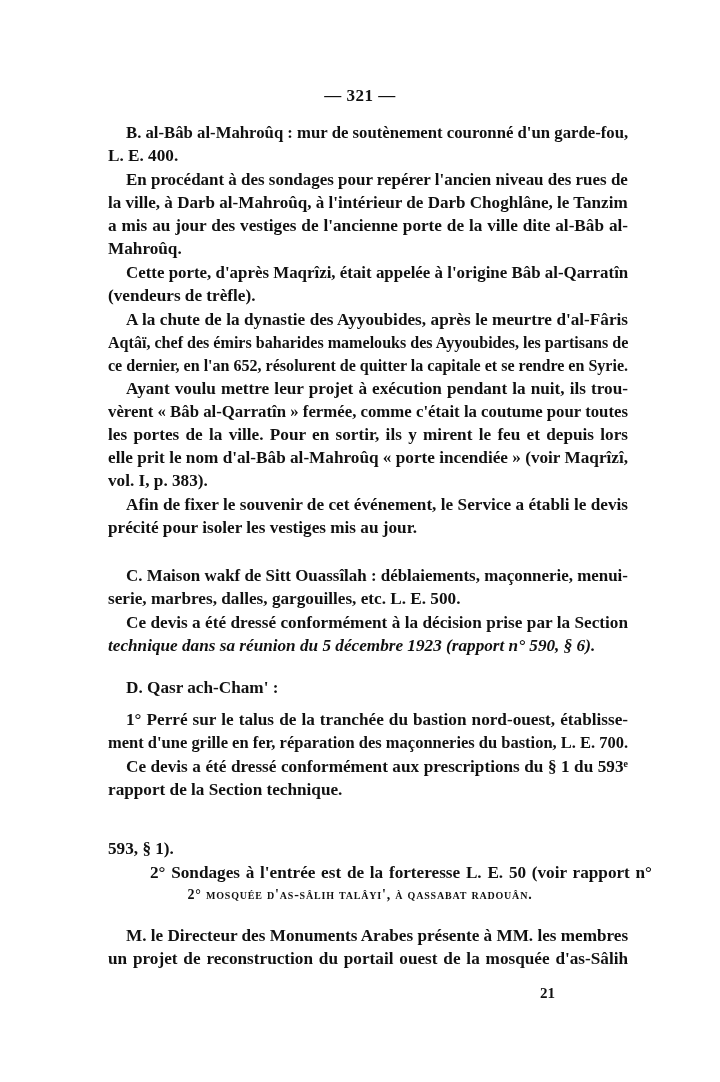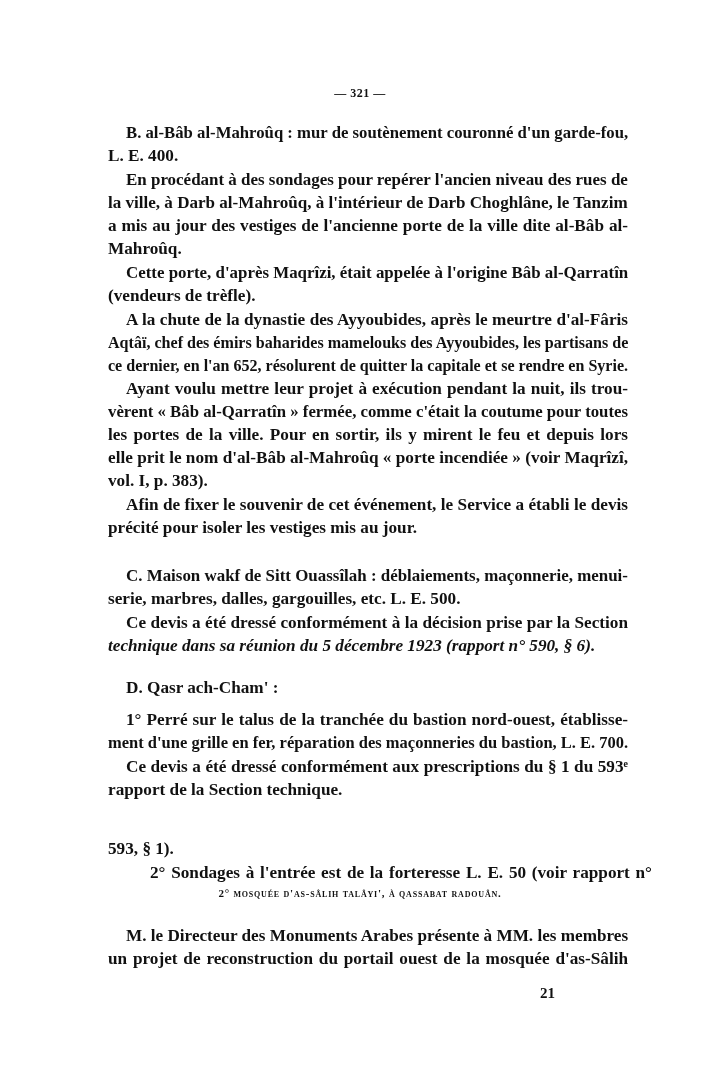--- a/index.html
+++ b/index.html
@@ -4,32 +4,32 @@
   <style>
     html, body { margin: 0; padding: 0; background: #ffffff; }
     body {
       width: 720px; height: 1082px; position: relative; overflow: hidden;
       font-family: "Liberation Serif", "DejaVu Serif", serif;
       color: #111111;
     }
     .page { position: absolute; left: 0; top: 0; width: 720px; height: 1082px; }
     .pagenum {
       position: absolute; top: 86px; left: 0; width: 720px; text-align: center;
-      font-size: 12px; font-weight: bold; letter-spacing: 0.5px;
+      font-size: 17px; font-weight: bold; letter-spacing: 0.5px;
     }
     .line {
       position: absolute; left: 108px; width: 520px;
       font-size: 17.2px; font-weight: bold; line-height: 22px; white-space: nowrap;
       transform-origin: left top;
     }
     .justify { text-align: justify; text-align-last: justify; }
     .indent { left: 126px; width: 502px; }
     .heading {
       position: absolute; left: 0; width: 720px; text-align: center;
-      font-size: 11px; font-weight: bold; letter-spacing: 0.8px;
+      font-size: 14px; font-weight: bold; letter-spacing: 0.8px;
       font-variant: small-caps; top: 887px;
     }
     .signature {
       position: absolute; left: 540px; top: 985px; font-size: 15px; font-weight: bold;
     }
   </style>
 </head>
 <body>
 
 <div class="page">

